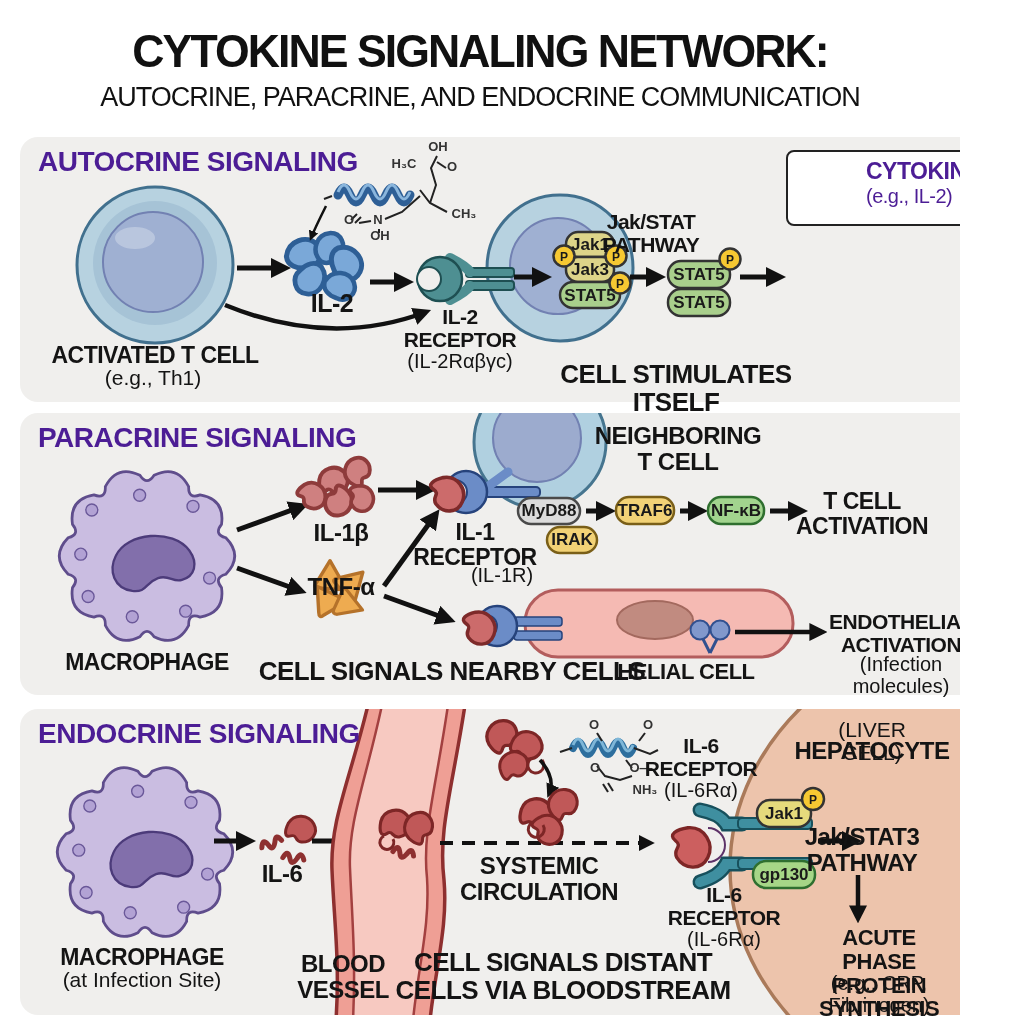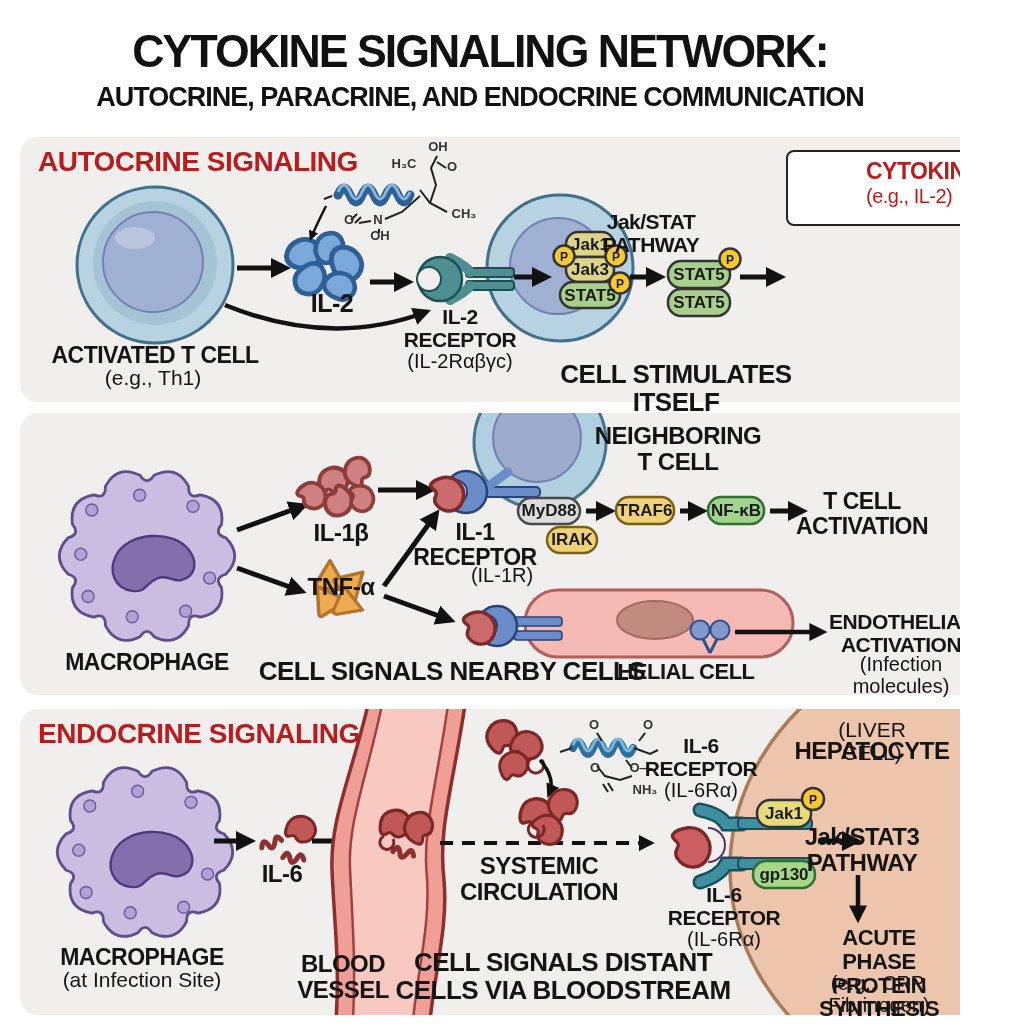--- a/index.html
+++ b/index.html
@@ -6,24 +6,24 @@
   #page{position:relative;width:960px;height:1024px;background:#fff;overflow:hidden;
         font-family:"Liberation Sans",sans-serif;color:#111;}
   .panel{position:absolute;left:20px;width:984px;background:#f0efed;border-radius:18px;}
   #p1{top:137px;height:265px;}
   #p2{top:413px;height:282px;}
   #p3{top:709px;height:306px;}
   svg#art{position:absolute;left:0;top:0;width:1024px;height:1024px;}
   .lbl{position:absolute;transform:translateX(-50%);text-align:center;font-weight:700;
        line-height:1.08;white-space:pre-line;letter-spacing:-0.5px;color:#141414;}
   .sub{font-weight:400;letter-spacing:0;text-align:center;}
-  .hdr{position:absolute;font-weight:700;font-size:28px;letter-spacing:-0.5px;color:#b91c1c;}
+  .hdr{position:absolute;font-weight:700;font-size:28px;letter-spacing:-0.5px;color:#4c1d95;}
   .title{position:absolute;left:0;top:24px;width:100%;text-align:center;font-weight:700;
          font-size:46px;letter-spacing:-2px;transform:scaleX(.97);}
-  .subtitle{position:absolute;left:0;top:82px;width:100%;text-align:center;font-weight:700;
+  .subtitle{position:absolute;left:0;top:82px;width:100%;text-align:center;font-weight:400;
             font-size:27px;letter-spacing:-1px;}
   .legendbox{position:absolute;left:786px;top:150px;width:196px;height:72px;background:#fff;
              border:2.5px solid #222;border-radius:8px;}
   svg text{font-family:"Liberation Sans",sans-serif;}
   .pillt{font-size:17px;font-weight:700;fill:#1a1a1a;text-anchor:middle;}
   .pt{font-size:12px;font-weight:700;fill:#1a1a1a;text-anchor:middle;}
   .chemt{font-size:13px;font-weight:600;fill:#333;text-anchor:middle;}
 </style>
 </head>
 <body>
@@ -304,20 +304,21 @@
   <div class="lbl" style="left:460px;top:306px;font-size:21px">IL-2
 RECEPTOR</div>
   <div class="lbl sub" style="left:460px;top:351px;font-size:20px">(IL-2Rαβγc)</div>
   <div class="lbl" style="left:651px;top:211px;font-size:21px">Jak/STAT
 PATHWAY</div>
   <div class="legendbox"></div>
   <div class="hdr" style="left:866px;top:158px;font-size:23px">CYTOKINE</div>
   <div class="hdr sub" style="left:866px;top:185px;font-size:20px;font-weight:400">(e.g., IL-2)</div>
   <div class="lbl" style="left:676px;top:360px;font-size:26px">CELL STIMULATES ITSELF</div>
 
+  <div class="hdr" style="left:38px;top:422px">PARACRINE SIGNALING</div>
   <div class="lbl" style="left:147px;top:650px;font-size:23px">MACROPHAGE</div>
   <div class="lbl" style="left:341px;top:520px;font-size:24px">IL-1β</div>
   <div class="lbl" style="left:341px;top:574px;font-size:24px">TNF-α</div>
   <div class="lbl" style="left:678px;top:423px;font-size:24px">NEIGHBORING
 T CELL</div>
   <div class="lbl" style="left:475px;top:520px;font-size:23px">IL-1
 RECEPTOR</div>
   <div class="lbl sub" style="left:502px;top:565px;font-size:20px">(IL-1R)</div>
   <div class="lbl" style="left:862px;top:489px;font-size:23px">T CELL
 ACTIVATION</div>

